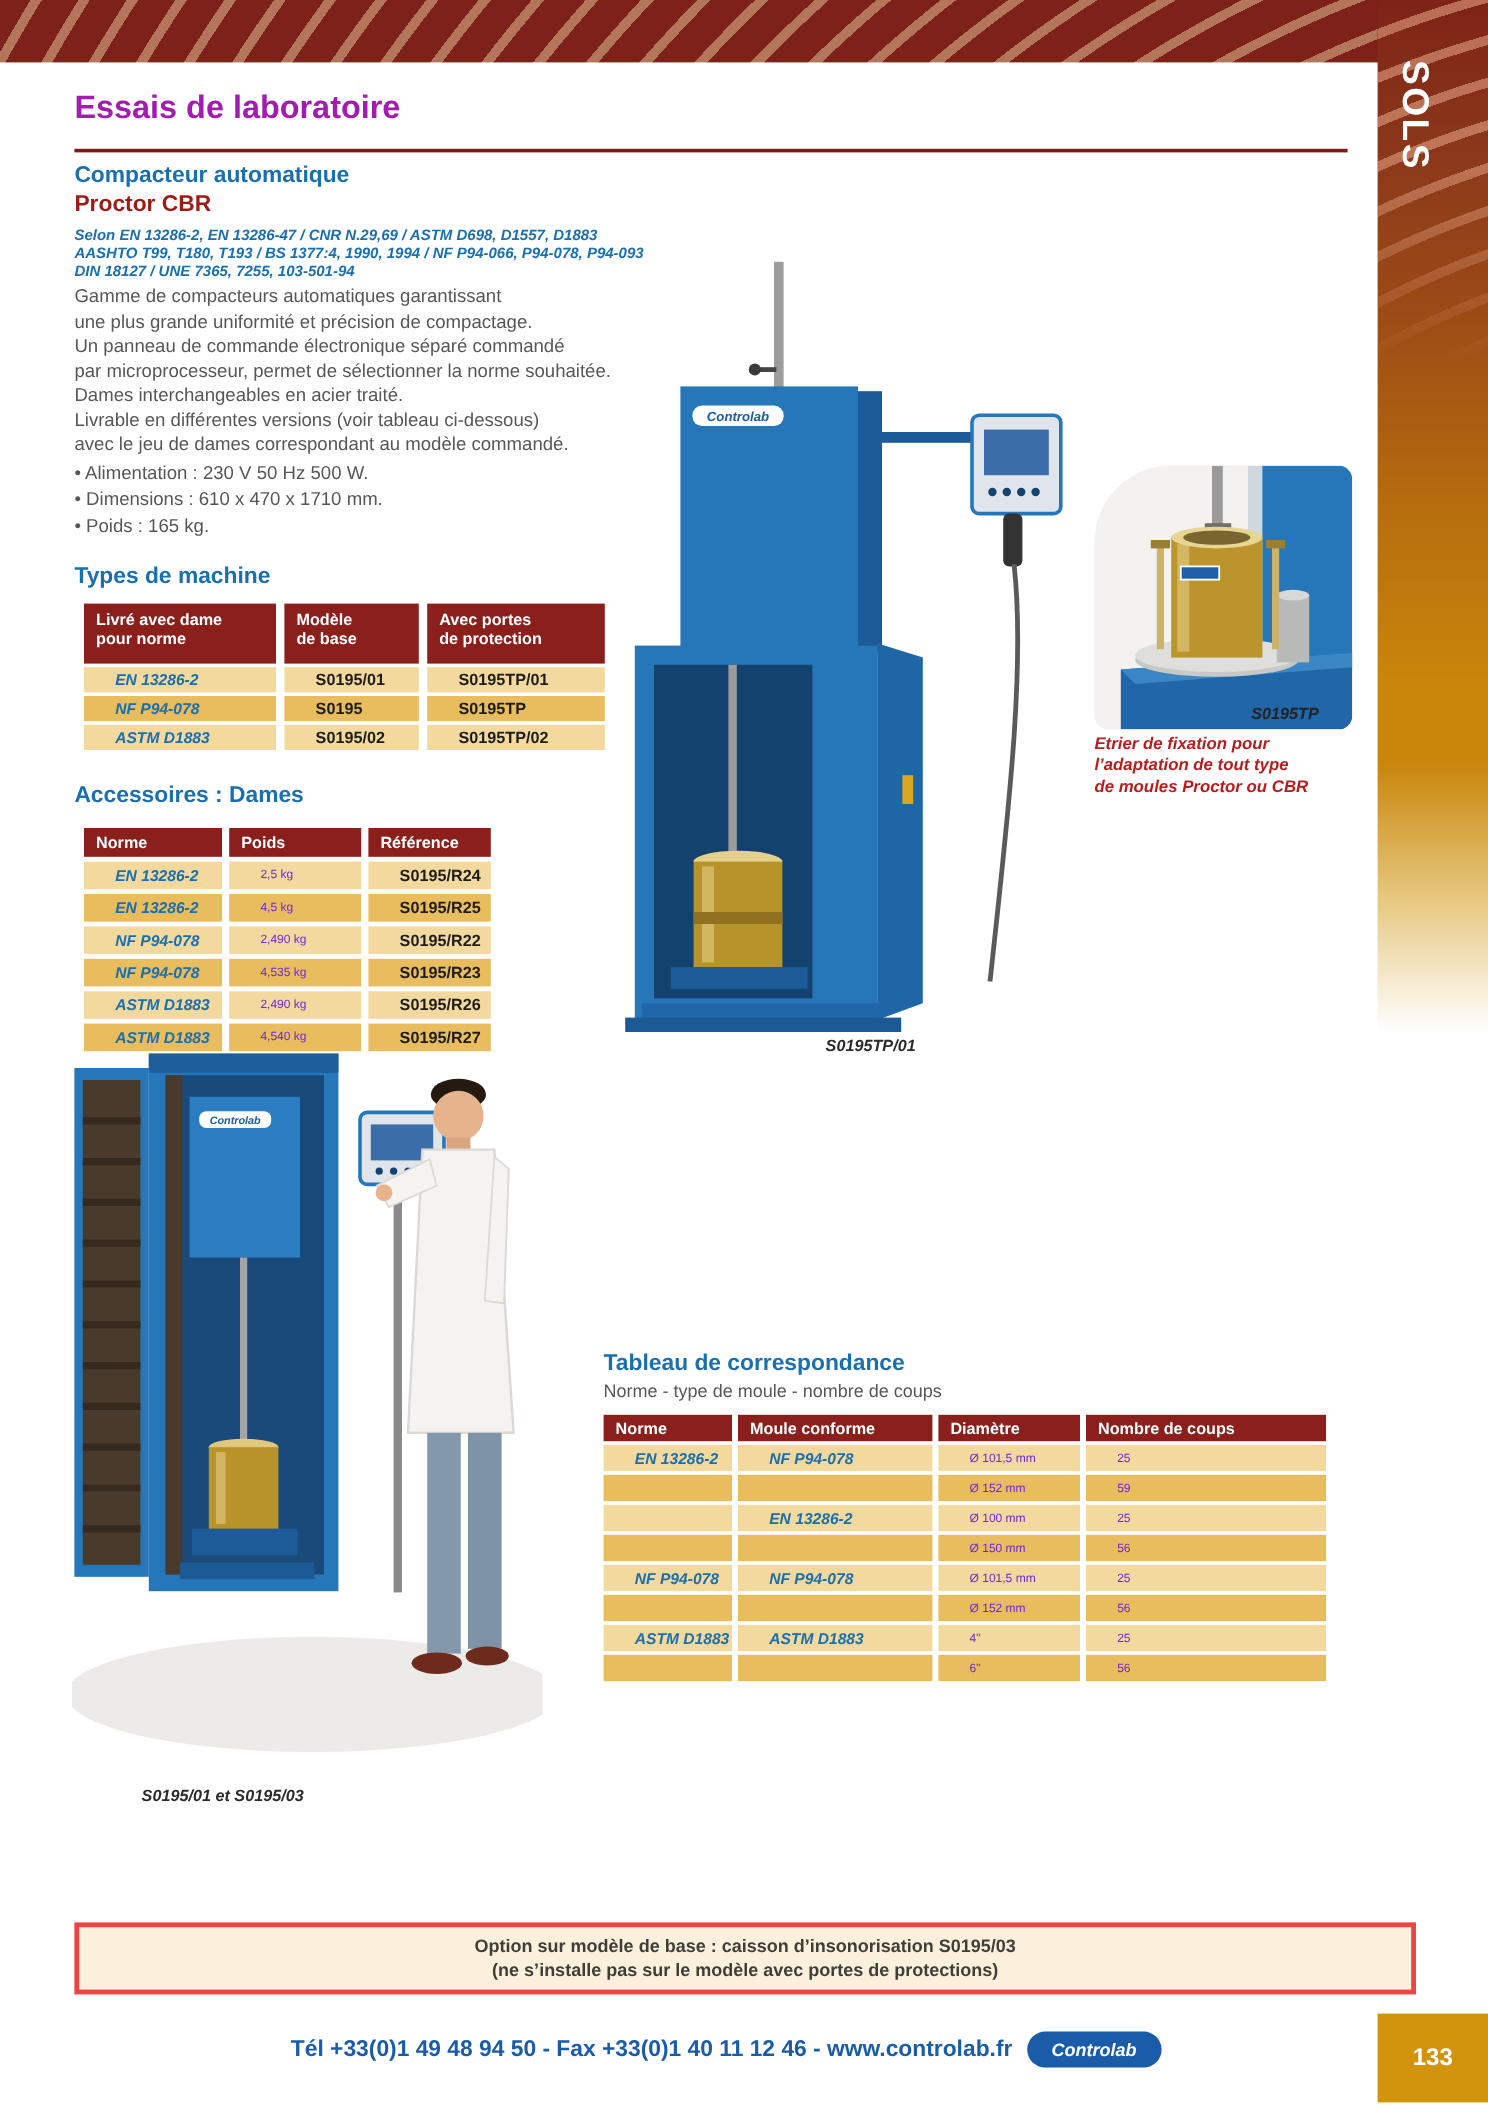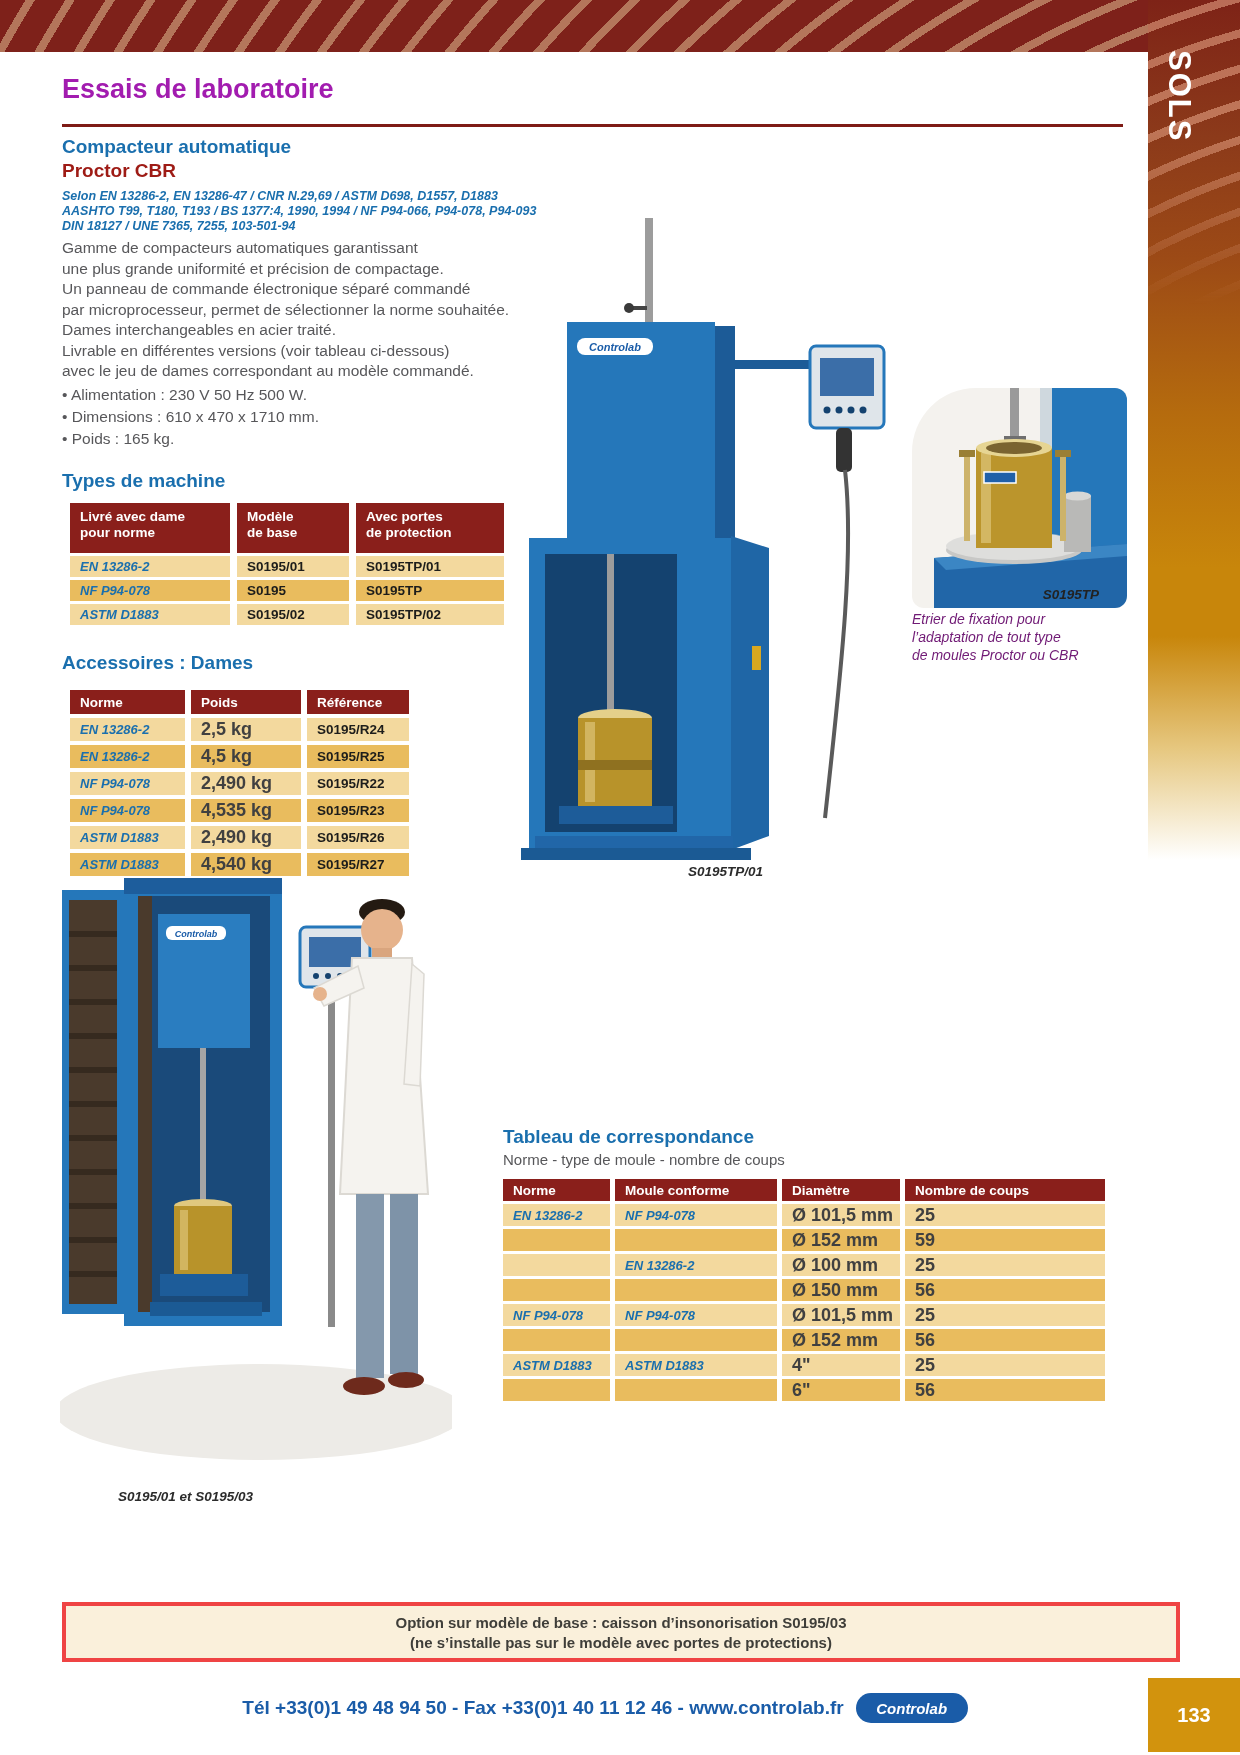--- a/index.html
+++ b/index.html
@@ -33,42 +33,42 @@
   .bullets{position:absolute;left:62px;top:384px;font-size:15.5px;line-height:22px;color:#57575A}
   .h-blue{position:absolute;font-size:19px;font-weight:bold;color:#1A6FAE}
   .sub{position:absolute;left:503px;top:1151px;font-size:15px;color:#57575A}
 
   
   .tbl{position:absolute;display:grid}
   .th{background:#8A1F1B;color:#fff;font-weight:bold;font-size:13.5px;line-height:1.2;
       padding:6px 4px 12px 10px;white-space:pre-line}
   .th2{background:#8A1F1B;color:#fff;font-weight:bold;font-size:13.5px;
       display:flex;align-items:center;padding-left:10px}
-  .td{display:flex;align-items:center;padding-left:10px;font-size:13px}
+  .td{display:flex;align-items:center;padding-left:26px;font-size:13px}
   .r0{background:#F3D99E}
   .r1{background:#E9BC5E}
   .c-norm{color:#1A6FAE;font-weight:bold;font-style:italic}
   .c-code{color:#1d1d1b;font-weight:bold;font-size:13.5px}
-  .c-plain{color:#404040;font-size:18px;font-weight:bold}
+  .c-plain{color:#6d28d9;font-size:10px;font-weight:normal}
   .types{left:70px;top:503px;grid-template-columns:160px 112px 148px;
     grid-template-rows:50px 21px 21px 21px;gap:3px 7px}
   .acc{left:70px;top:690px;grid-template-columns:115px 110px 102px;
     grid-template-rows:24px repeat(6,23px);gap:4px 6px}
   .corr{left:503px;top:1179px;grid-template-columns:107px 162px 118px 200px;
     grid-template-rows:22px repeat(8,22px);gap:3px 5px}
 
   
   .photo{position:absolute}
   .cap{position:absolute;font-size:13.5px;font-style:italic;font-weight:bold;color:#2b2b2b}
   .inset{position:absolute;left:912px;top:388px;width:215px;height:220px;
     border-radius:64px 12px 12px 12px;overflow:hidden;background:#f4f2ee}
   .inset-cap{position:absolute;right:28px;bottom:6px;font-size:13.5px;
     font-style:italic;font-weight:bold;color:#222}
   .note{position:absolute;left:912px;top:610px;font-size:14px;line-height:18px;
-    font-weight:normal;font-style:italic;color:#701a75}
+    font-weight:bold;font-style:italic;color:#b91c1c}
 
   
   .option{position:absolute;left:62px;top:1602px;width:1118px;height:60px;
     background:#FAF0DB;border:4px solid #ef4444;display:flex;flex-direction:column;
     justify-content:center;align-items:center;gap:3px}
   .option div{font-size:15px;font-weight:bold;color:#3F3E39}
   .footer{position:absolute;left:62px;top:1693px;width:1086px;display:flex;
     justify-content:center;align-items:center;gap:12px}
   .footer-text{font-size:19px;font-weight:bold;color:#1A5CA8}
   .logo-pill{width:112px;height:30px;border-radius:15px;background:#1A5CA8;color:#fff;

